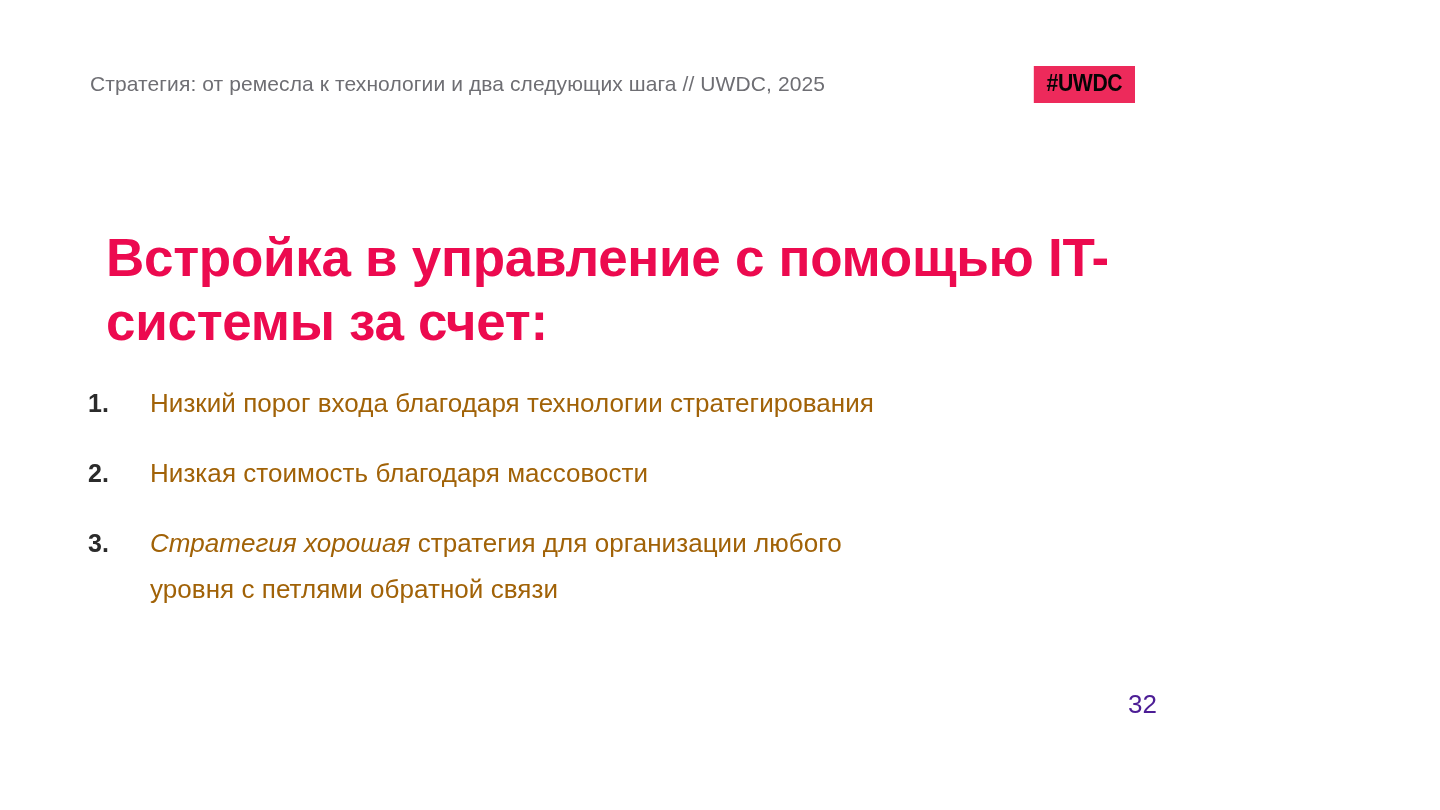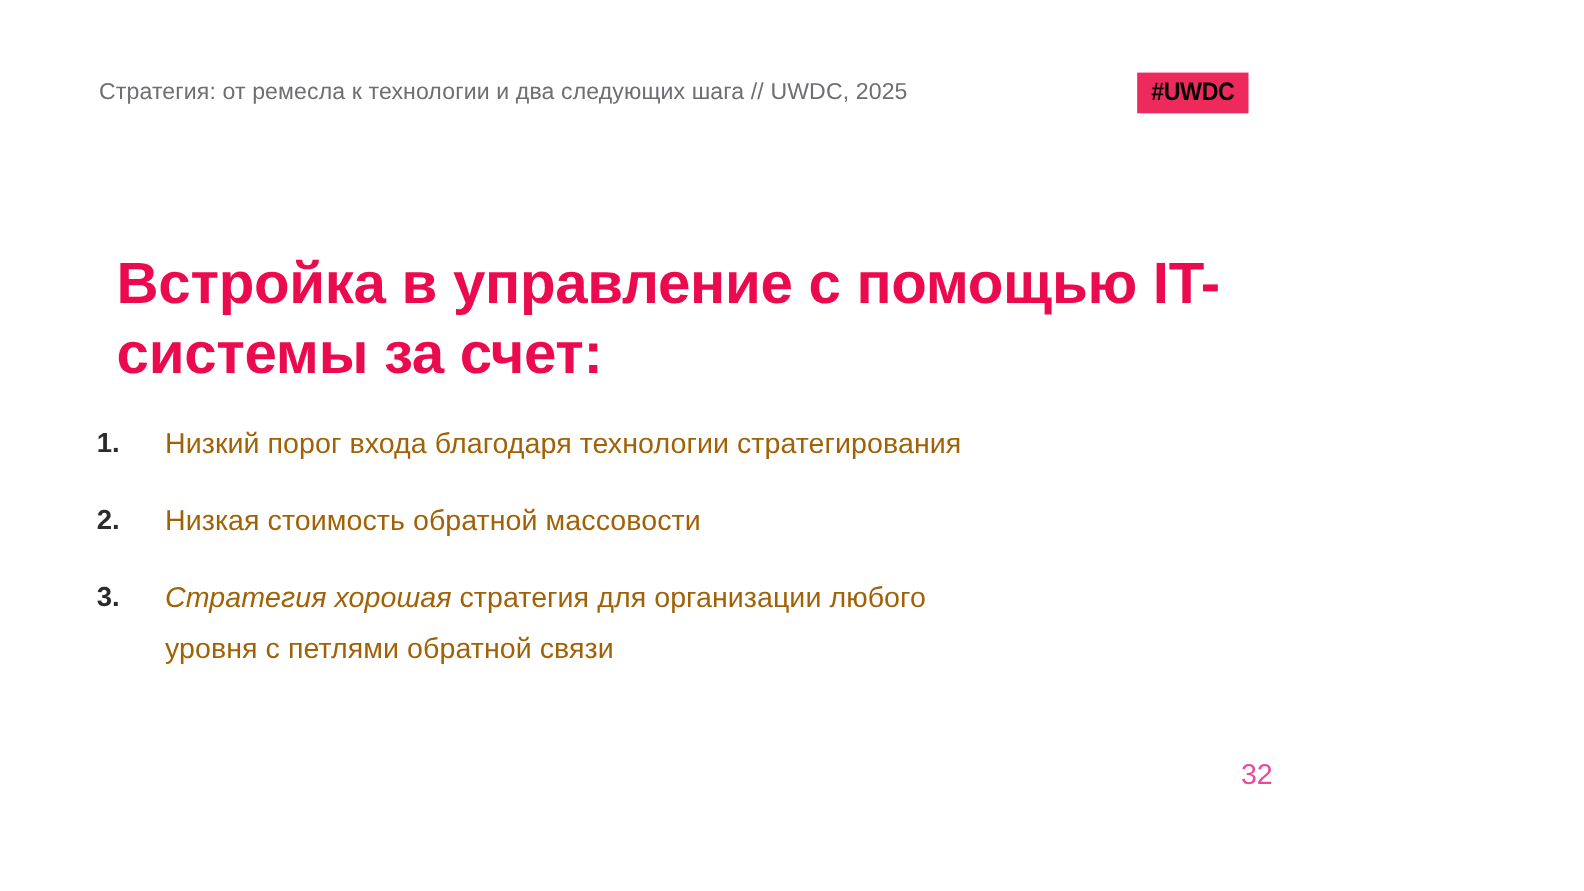--- a/index.html
+++ b/index.html
@@ -108,21 +108,21 @@
   }
 
   
   .page-number {
     position: absolute;
     right: 68px;
     top: 688px;
     font-size: 26px;
     line-height: 32px;
     font-weight: 400;
-    color: #ec4899;
+    color: #4c1d95;
     text-align: right;
   }
 </style>
 </head>
 <body>
 
 <div class="slide">
 
   <div class="slide-header">
     <div class="header-text">Стратегия: от ремесла к технологии и два следующих шага // UWDC, 2025</div>
@@ -136,21 +136,21 @@
     <div class="list-item">
       <div class="item-number">1.</div>
       <div class="item-text">
         <span>Низкий порог входа благодаря технологии стратегирования</span>
       </div>
     </div>
 
     <div class="list-item">
       <div class="item-number">2.</div>
       <div class="item-text">
-        <span>Низкая стоимость обратной массовости</span>
+        <span>Низкая стоимость благодаря массовости</span>
       </div>
     </div>
 
     <div class="list-item">
       <div class="item-number">3.</div>
       <div class="item-text">
         <span class="em">Стратегия хорошая</span><span> стратегия для организации любого уровня с петлями обратной связи</span>
       </div>
     </div>
 

